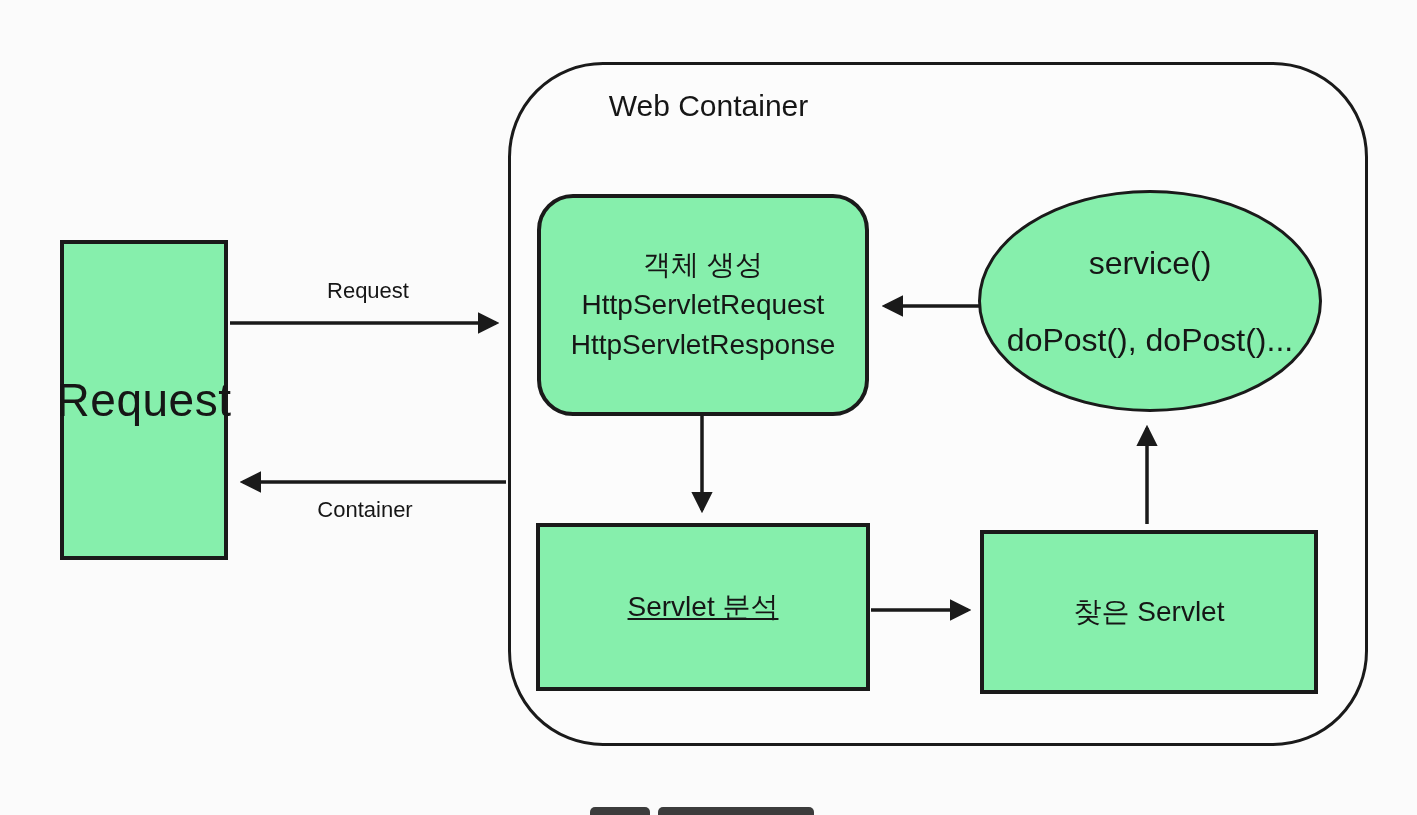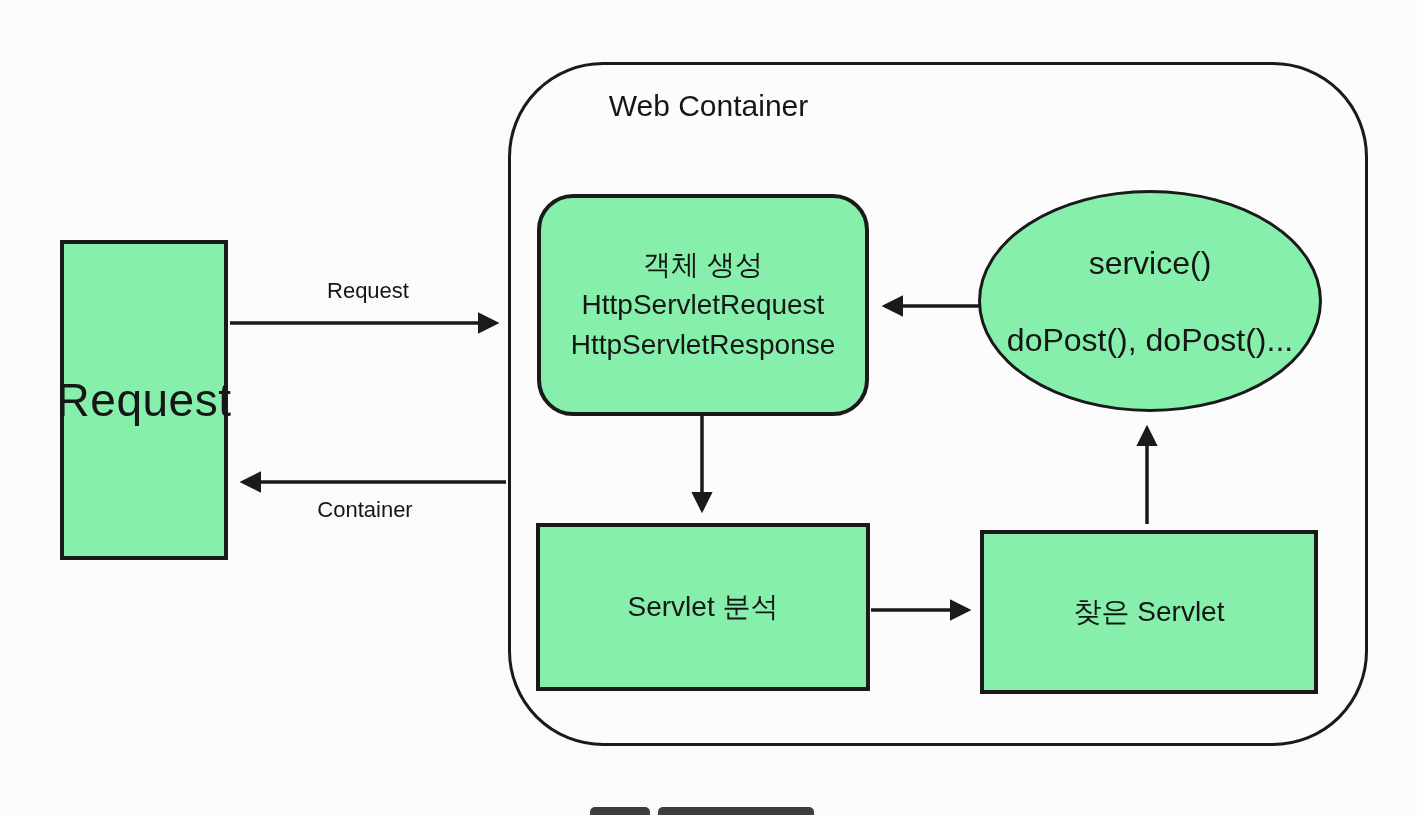--- a/index.html
+++ b/index.html
@@ -79,20 +79,21 @@
     font-size: 32px;
     line-height: 40px;
   }
   .service-ellipse .line-gap { height: 37px; }
 
   .analysis-box {
     left: 536px; top: 523px;
     width: 334px; height: 168px;
     font-size: 28px;
     line-height: 40px;
+    text-decoration: underline;
   }
 
   .found-box {
     left: 980px; top: 530px;
     width: 338px; height: 164px;
     font-size: 28px;
   }
 
   .flow-label {
     position: absolute;

